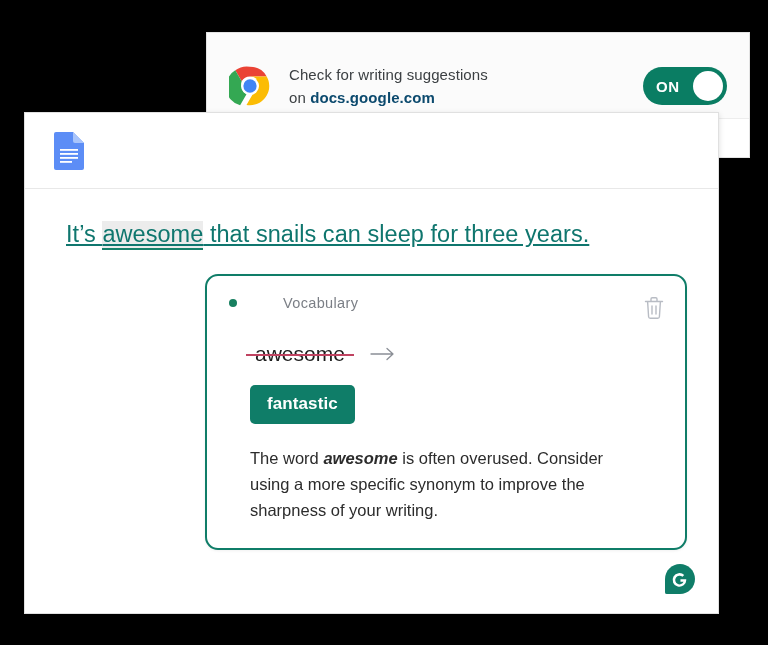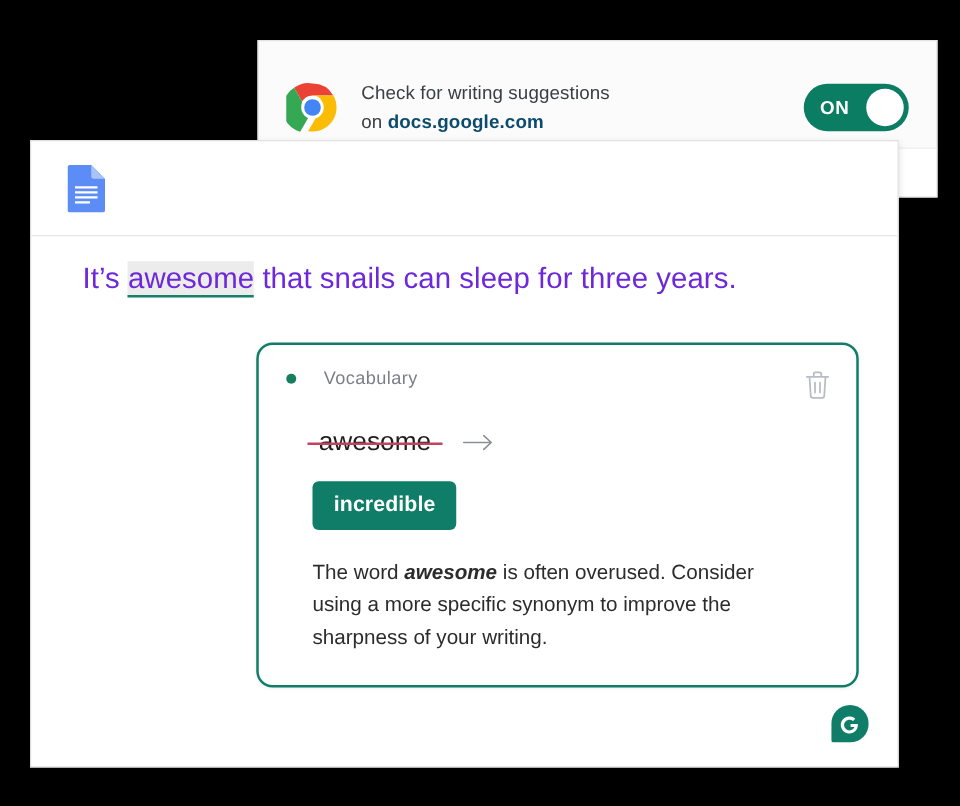--- a/index.html
+++ b/index.html
@@ -118,25 +118,26 @@
     width: 30px;
     height: 38px;
     position: relative;
   }
 
   .docs-body {
     padding: 0 0 0 41px;
     position: relative;
   }
   .sentence {
-    margin-top: 20px;
+    margin-top: 32px;
     font-size: 23.5px;
-    color: #6d28d9;
+    color: #0f766e;
     letter-spacing: 0.05px;
     white-space: nowrap;
+    text-decoration: underline;
   }
   .hl {
     background: #ececec;
     border-bottom: 2.5px solid #16806a;
     padding-bottom: 1px;
   }
 
   
   .card {
     position: absolute;
@@ -152,20 +153,21 @@
   }
   .card-top {
     display: flex;
     align-items: flex-start;
     padding: 19px 20px 0 20px;
   }
   .cat {
     display: flex;
     align-items: center;
     flex: 1 1 auto;
+    gap: 24px;
   }
   .cat-dot {
     width: 8px;
     height: 8px;
     border-radius: 50%;
     background: #177f5f;
     margin-left: 2px;
     margin-right: 22px;
   }
   .cat-label {
@@ -315,21 +317,21 @@
     <div class="strike-row">
       <span class="strike-word">awesome</span>
       <span class="arrow">
         <svg width="26" height="16" viewBox="0 0 26 16" aria-hidden="true">
           <path d="M1 8h22M17 2.5L23 8l-6 5.5" fill="none" stroke="#8b8f96" stroke-width="1.3" stroke-linecap="round" stroke-linejoin="round"></path>
         </svg>
       </span>
     </div>
 
     <div class="chips">
-      <button class="chip">incredible</button>
+      <button class="chip">fantastic</button>
     </div>
 
     <div class="explain"><span>The word </span><b>awesome</b><span> is often overused. Consider using a more specific synonym to improve the sharpness of your writing.</span></div>
 
   </div>
 
   <div class="grammarly-logo" style="right:23px; bottom:19px;">
     <svg width="30" height="30" viewBox="0 0 32 32" aria-hidden="true">
       <path d="M16 0C7.16 0 0 7.16 0 16v14a2 2 0 0 0 2 2h14c8.84 0 16-7.16 16-16S24.84 0 16 0z" fill="#0f7d68"></path>
       <path d="M22.6 16.3h-6.1v2.5h3.3a4.6 4.6 0 1 1-1.2-5.1l1.9-1.9a7.3 7.3 0 1 0 2.2 5.2c0-.24-.03-.47-.1-.7z" fill="#ffffff"></path>

